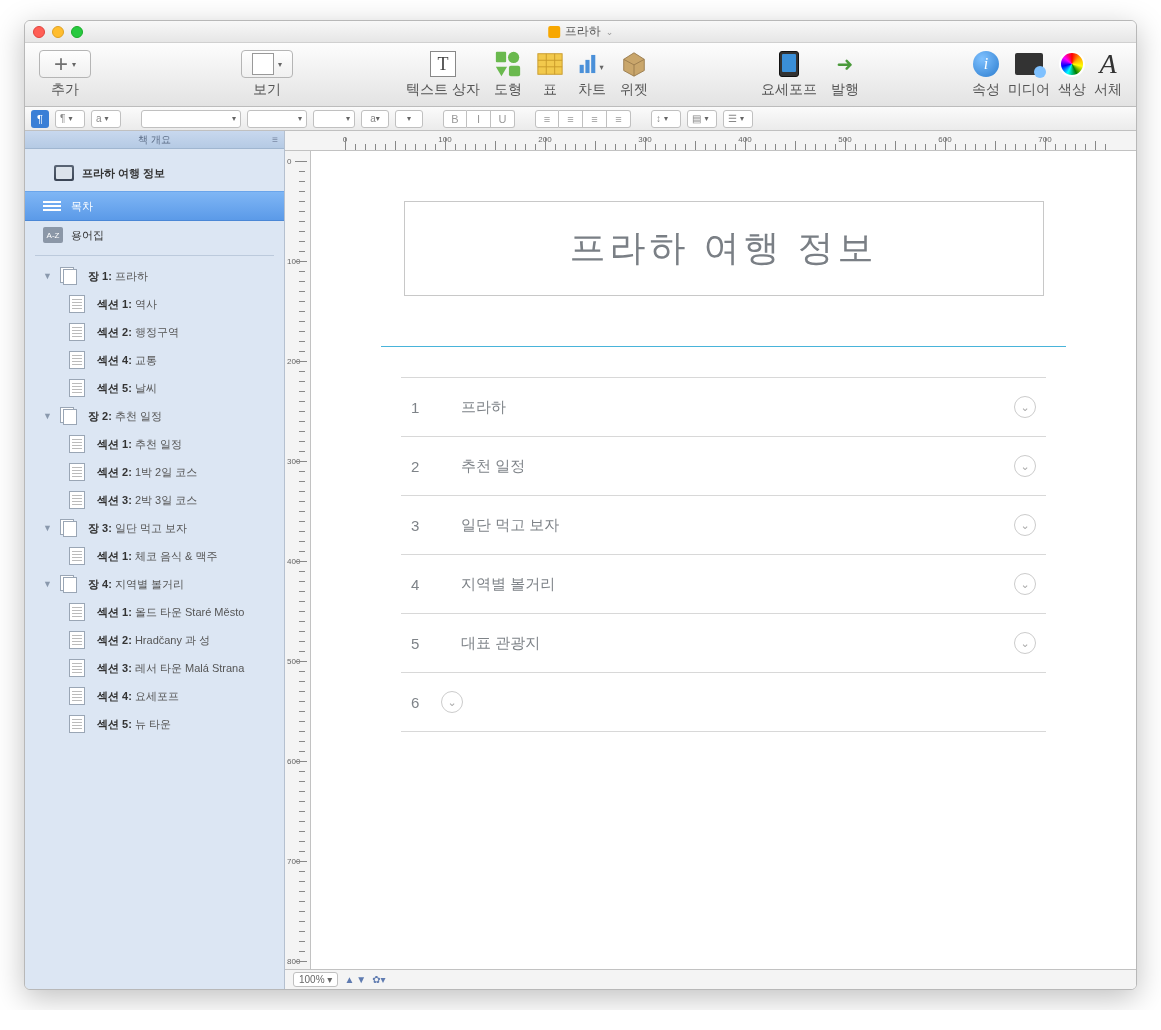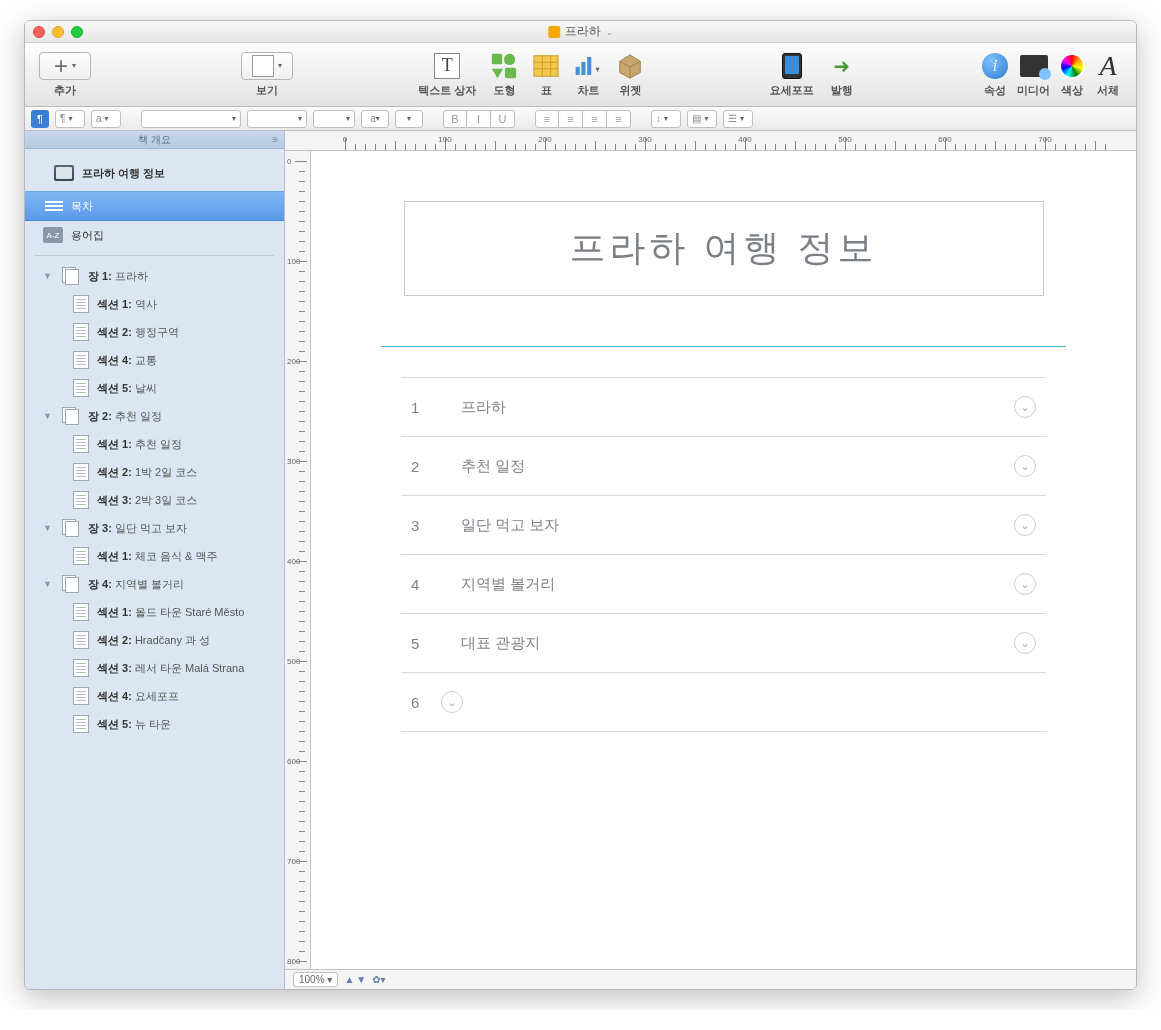--- a/index.html
+++ b/index.html
@@ -13,21 +13,21 @@
 .tl-close { background: #ff5f56; border: 1px solid #e0443e; }
 .tl-min { background: #ffbd2e; border: 1px solid #dea123; }
 .tl-max { background: #27c93f; border: 1px solid #1aab29; }
 .title-center { position: absolute; left: 50%; transform: translateX(-50%); display: flex; align-items: center; gap: 5px; color: #555; font-size: 12px; }
 .doc-icon { width: 12px; height: 12px; background: #f7a700; border-radius: 2px; }
 .title-chevron { color: #999; font-size: 9px; }
 
 
 .toolbar { height: 64px; background: linear-gradient(#fdfdfd,#e3e3e3); border-bottom: 1px solid #bcbcbc; display: flex; align-items: center; padding: 0 14px; gap: 10px; }
 .tb-group { display: flex; flex-direction: column; align-items: center; gap: 3px; }
-.tb-label { font-size: 11px; color: #555; white-space: nowrap; font-weight: bold; }
+.tb-label { font-size: 14px; color: #555; white-space: nowrap; }
 .tb-btn { height: 28px; min-width: 36px; background: linear-gradient(#fefefe,#f0f0f0); border: 1px solid #b5b5b5; border-radius: 4px; display: flex; align-items: center; justify-content: center; padding: 0 6px; gap: 4px; }
 .tb-btn.wide { min-width: 52px; }
 .tb-icon { width: 28px; height: 28px; display: flex; align-items: center; justify-content: center; }
 .ic-plus { font-size: 24px; color: #707070; font-weight: 300; }
 .ic-chev { font-size: 8px; color: #666; }
 .flex-gap { flex: 1; }
 .mid-group { display: flex; gap: 14px; }
 .ic-square { width: 22px; height: 22px; border: 1px solid #999; background: #fff; }
 .ic-T { font-size: 18px; font-family: Georgia, serif; color: #444; }
 .ic-shapes svg, .ic-table svg, .ic-chart svg, .ic-widget svg { width: 30px; height: 30px; }
@@ -60,21 +60,21 @@
 
 
 .sidebar { width: 260px; background: #dce6f3; border-right: 1px solid #b5c0cf; display:flex;flex-direction:column;overflow:hidden;}
 .sb-header { height: 18px; background: linear-gradient(#c8d8ee,#b5cae4); border-bottom:1px solid #a0b6d0; display:flex;align-items:center;justify-content:center;font-size:10px;color:#5a6b85;position:relative;}
 .sb-header .sb-menu { position:absolute; right:6px; color:#7a8aa5; font-size:10px;}
 .sb-list { flex:1; overflow-y:auto; padding:6px 0;}
 .sb-item { display:flex;align-items:center;gap:8px;padding:4px 8px 4px 12px;font-size:11px;color:#333;cursor:default;}
 .sb-item.top { font-weight: bold; padding-top:8px;padding-bottom:8px;}
 .sb-item.sel { background: linear-gradient(#7fb6f5,#5b9ae8); color:#fff; border-top:1px solid #6aa5eb;border-bottom:1px solid #4a87d6;}
 .sb-item .disc { width:9px;text-align:center;color:#8a99ad;font-size:9px;}
-.sb-item .sb-icn { width:20px;height:20px;display:flex;align-items:center;justify-content:flex-end;}
+.sb-item .sb-icn { width:20px;height:20px;display:flex;align-items:center;justify-content:flex-start;}
 .sb-item.lvl1 { padding-left: 18px; }
 .sb-item.lvl2 { padding-left: 44px; }
 .sb-sep { height:1px; background:#bccadc; margin:6px 10px;}
 .icn-book { width:20px;height:16px;background:linear-gradient(#5a6575,#3a4454);border-radius:2px;position:relative;}
 .icn-book::after{content:"";position:absolute;left:2px;top:2px;right:2px;bottom:2px;background:#dce3eb;border-radius:1px;}
 .icn-toc { width:18px;height:14px;display:flex;flex-direction:column;gap:2px;justify-content:center;}
 .icn-toc span{height:2px;background:#fff;}
 .sb-item:not(.sel) .icn-toc span{background:#5b7089;}
 .icn-az { width:20px;height:16px;background:#8b97a7;color:#fff;font-size:8px;display:flex;align-items:center;justify-content:center;border-radius:2px;}
 .icn-page { width:16px;height:18px;border:1px solid #9aa6b5;background:#fff;position:relative;}

